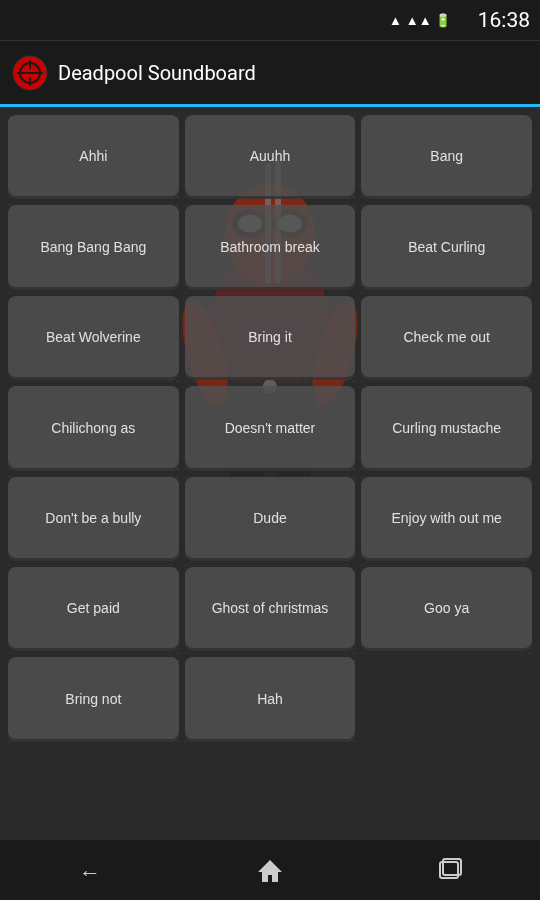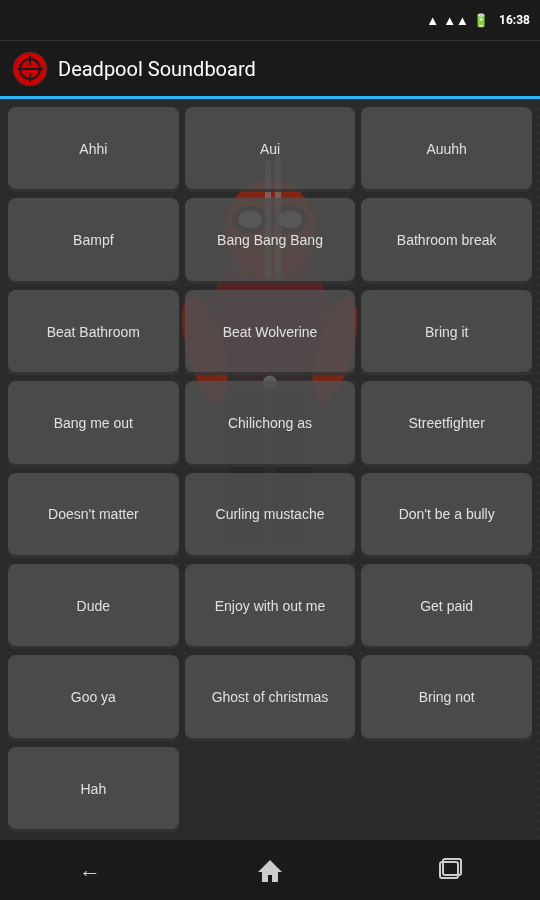--- a/index.html
+++ b/index.html
@@ -24,33 +24,33 @@
       padding: 0 10px;
       flex-shrink: 0;
     }
     .status-icons {
       display: flex;
       align-items: center;
       gap: 4px;
     }
     .status-time {
       color: #fff;
-      font-size: 12px;
-      font-weight: bold;
-      margin-left: 6px;
+      font-size: 21px;
+      font-weight: normal;
+      margin-left: 22px;
     }
     .status-icon-wifi, .status-icon-signal, .status-icon-battery {
       color: #fff;
       font-size: 13px;
     }
 
     
     #app-bar {
       width: 100%;
-      height: 56px;
+      height: 64px;
       background: #1a1a1a;
       display: flex;
       align-items: center;
       padding: 0 12px;
       flex-shrink: 0;
       border-top: 1px solid #333;
     }
     .app-icon {
       width: 36px;
       height: 36px;
@@ -206,39 +206,37 @@
     <svg style="position:absolute;top:0;left:0;width:100%;height:100%;opacity:0.15">
       <pattern id="dots" x="0" y="0" width="8" height="8" patternUnits="userSpaceOnUse">
         <circle cx="2" cy="2" r="1" fill="#888"></circle>
       </pattern>
       <rect width="100%" height="100%" fill="url(#dots)"></rect>
     </svg>
   </div>
 
   <div class="grid-container">
   <button class="sound-btn">Ahhi</button>
-      <button class="sound-btn">Aui</button>
       <button class="sound-btn">Auuhh</button>
-      <button class="sound-btn">Bampf</button>
+      <button class="sound-btn">Bang</button>
       <button class="sound-btn">Bang Bang Bang</button>
       <button class="sound-btn">Bathroom break</button>
-      <button class="sound-btn">Beat Bathroom</button>
+      <button class="sound-btn">Beat Curling</button>
       <button class="sound-btn">Beat Wolverine</button>
       <button class="sound-btn">Bring it</button>
-      <button class="sound-btn">Bang me out</button>
+      <button class="sound-btn">Check me out</button>
       <button class="sound-btn">Chilichong as</button>
-      <button class="sound-btn">Streetfighter</button>
       <button class="sound-btn">Doesn't matter</button>
       <button class="sound-btn">Curling mustache</button>
       <button class="sound-btn">Don't be a bully</button>
       <button class="sound-btn">Dude</button>
       <button class="sound-btn">Enjoy with out me</button>
       <button class="sound-btn">Get paid</button>
+      <button class="sound-btn">Ghost of christmas</button>
       <button class="sound-btn">Goo ya</button>
-      <button class="sound-btn">Ghost of christmas</button>
       <button class="sound-btn">Bring not</button>
       <button class="sound-btn">Hah</button>
     </div>
 </div>
 
 <div id="nav-bar">
   <div class="nav-btn">
     <span class="nav-icon">←</span>
   </div>
   <div class="nav-btn">

